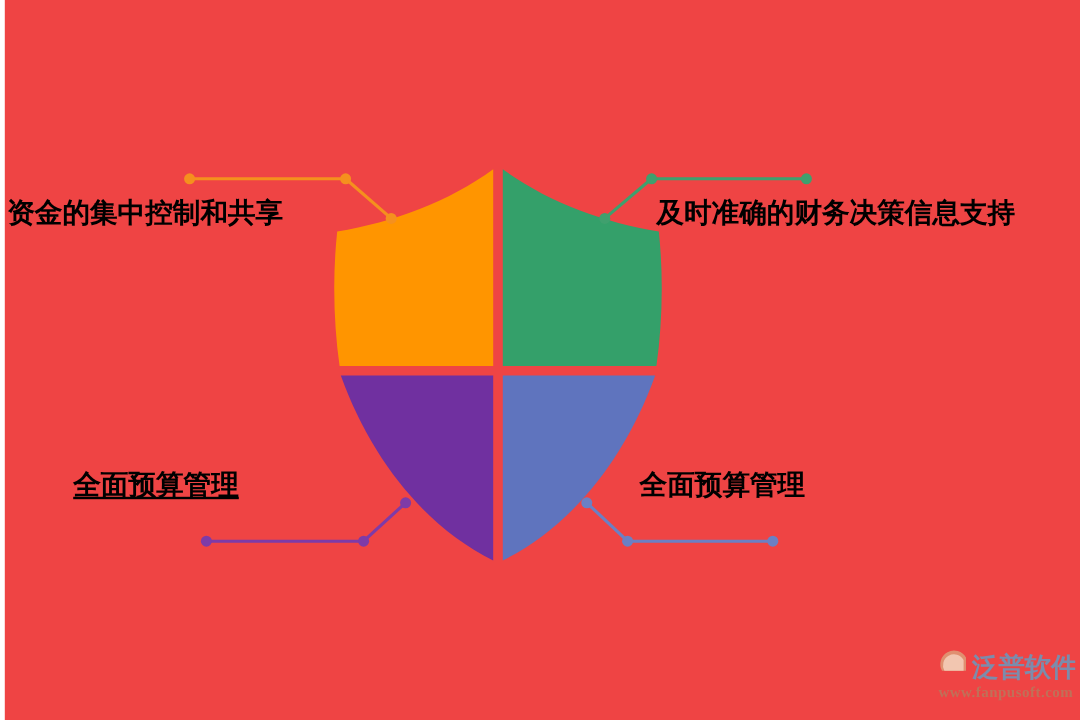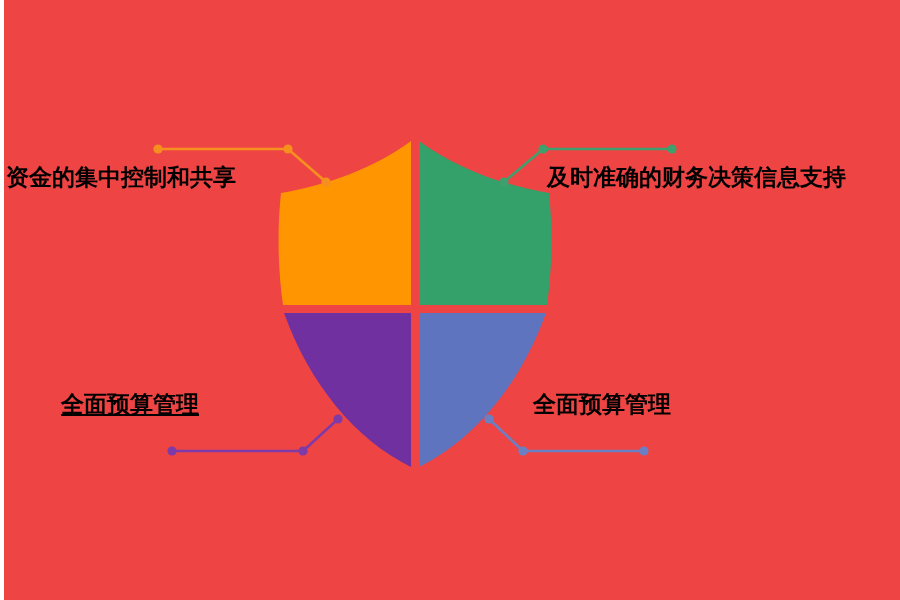--- a/index.html
+++ b/index.html
@@ -128,14 +128,34 @@
   </svg>
 
   <div class="label label-tl">资金的集中控制和共享</div>
 
   <div class="label label-tr">及时准确的财务决策信息支持</div>
 
   <div class="label label-bl">全面预算管理</div>
 
   <div class="label label-br">全面预算管理</div>
 
+  <div id="logo">
+    <svg class="logo-svg" viewBox="0 0 120 52" xmlns="http://www.w3.org/2000/svg">
+
+      <g>
+        <path d="M 20 4
+                 A 14 14 0 1 0 20 32
+                 A 14 14 0 0 1 20 4 Z" fill="#8090AE"></path>
+        <path d="M 9 24
+                 A 11 11 0 0 1 29 13
+                 L 29 24 Z" fill="#E09070"></path>
+        <path d="M 11 24
+                 A 9 9 0 0 1 27 15
+                 L 27 24 Z" fill="#F2C6B0"></path>
+      </g>
+
+      <text x="34" y="28" font-family="'Liberation Sans','DejaVu Sans',sans-serif" font-size="22" font-weight="bold" fill="#7C8CAC">泛普软件</text>
+
+      <text x="6" y="46" font-family="'Liberation Serif','DejaVu Serif',serif" font-size="12.5" font-weight="bold" fill="#C07058" letter-spacing="0.4">www.fanpusoft.com</text>
+    </svg>
+  </div>
 
 </div>
 
 </body></html>

